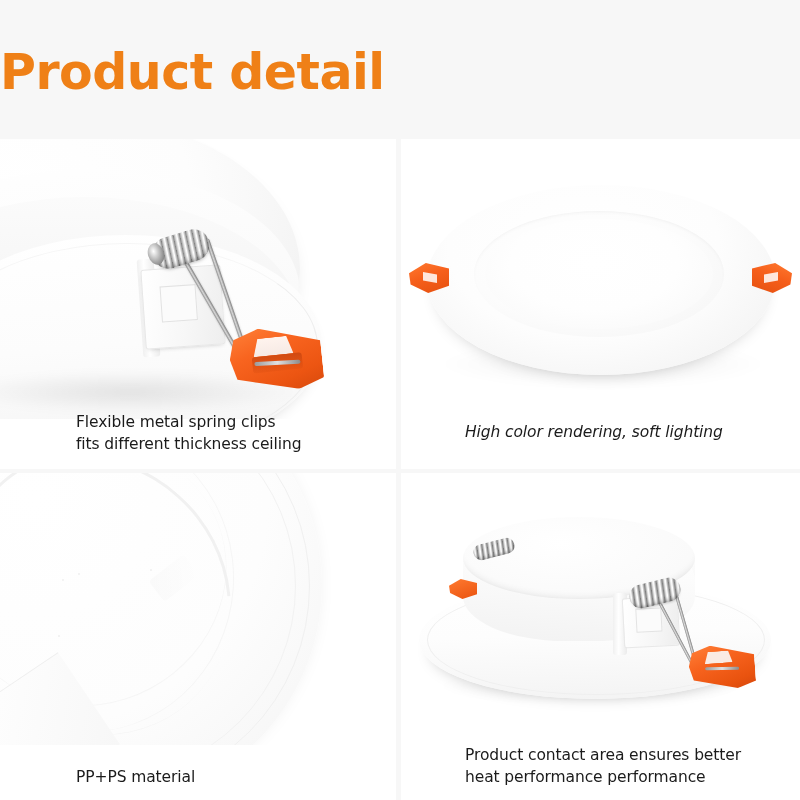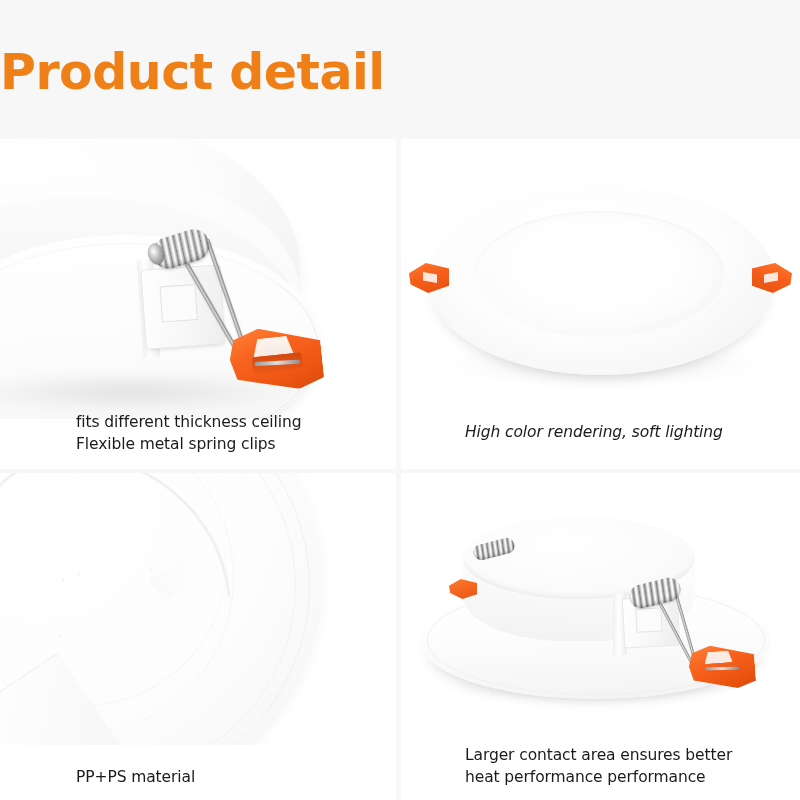--- a/index.html
+++ b/index.html
@@ -608,22 +608,22 @@
         <div class="coil"></div>
         <div class="coil-cap"></div>
         <div class="clip">
           <div class="shell"></div>
           <div class="slot"></div>
           <div class="notch"></div>
           <div class="barbar"></div>
         </div>
       </div>
       <div class="caption">
+        <span class="ln">Flexible metal spring clips</span>
         <span class="ln">fits different thickness ceiling</span>
-        <span class="ln">Flexible metal spring clips</span>
       </div>
     </div>
 
     <div class="panel p1">
       <div class="photo">
         <div class="disc-shadow"></div>
         <div class="disc-outer"></div>
         <div class="disc-ring"></div>
         <div class="disc-lens"></div>
         <div class="tab left">
@@ -677,19 +677,19 @@
         <div class="wire wire-a"></div>
         <div class="wire wire-b"></div>
         <div class="coil-big"></div>
         <div class="clip">
           <div class="shell"></div>
           <div class="notch"></div>
           <div class="barbar"></div>
         </div>
       </div>
       <div class="caption">
-        <span class="ln">Larger contact area ensures better</span>
+        <span class="ln">Product contact area ensures better</span>
         <span class="ln">heat performance performance</span>
       </div>
     </div>
 
   </div>
 </div>
 
 </body></html>

